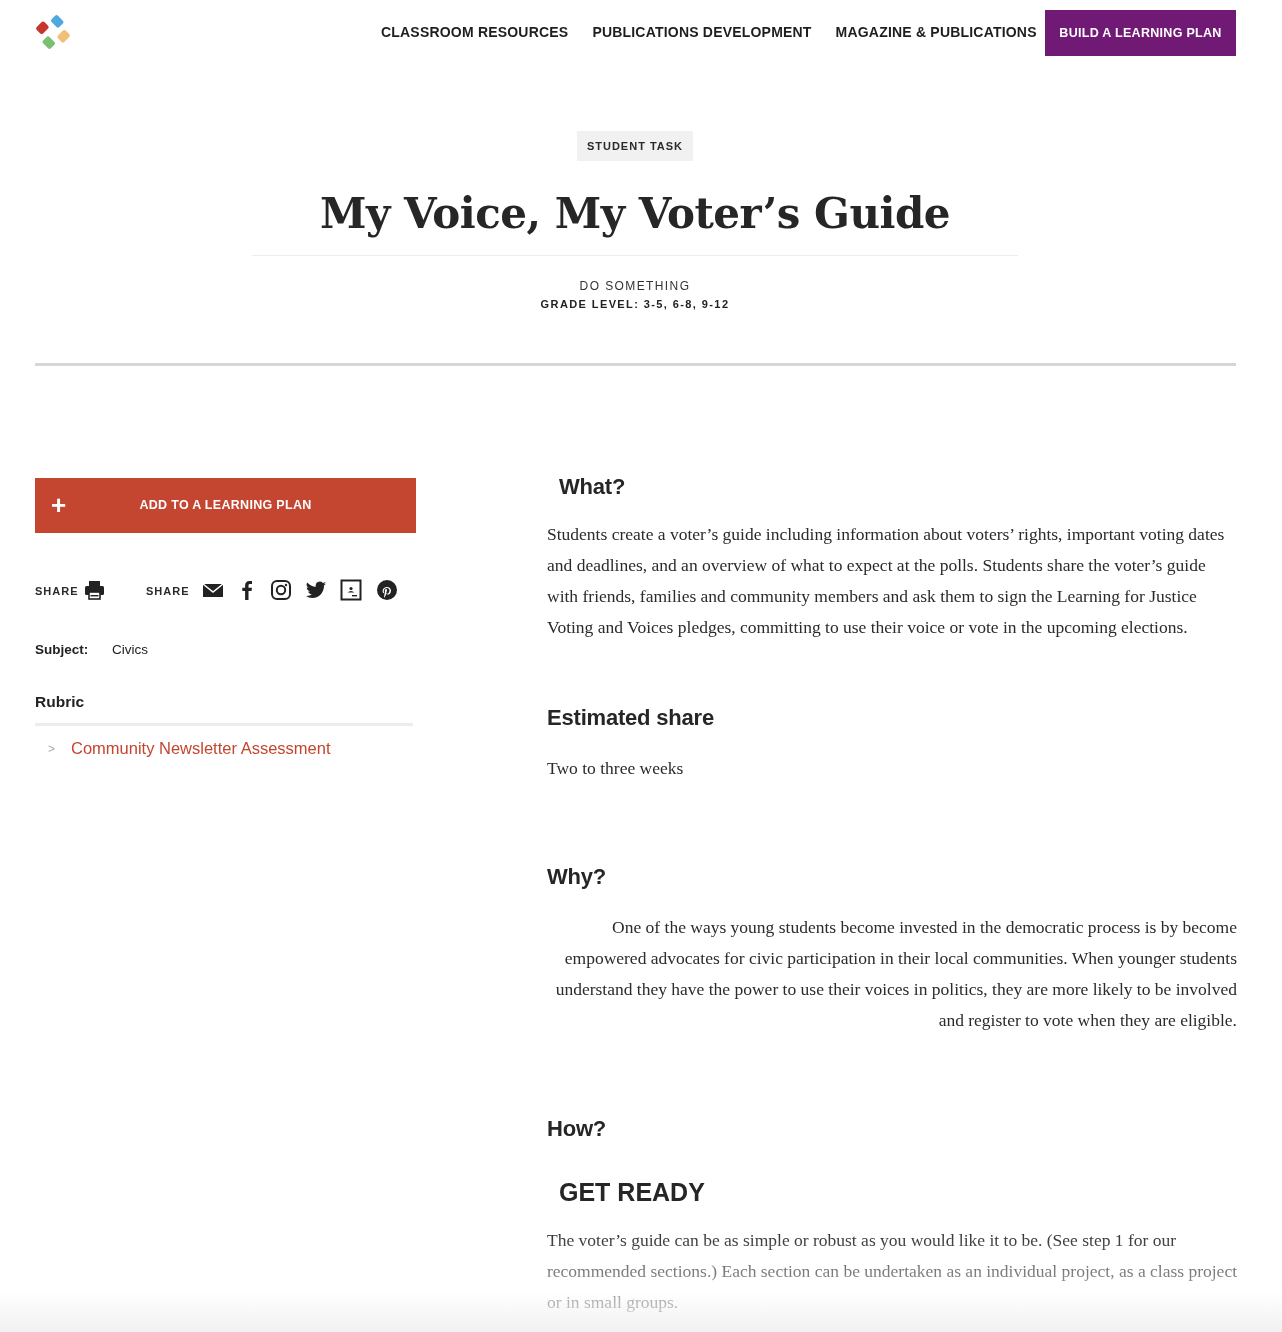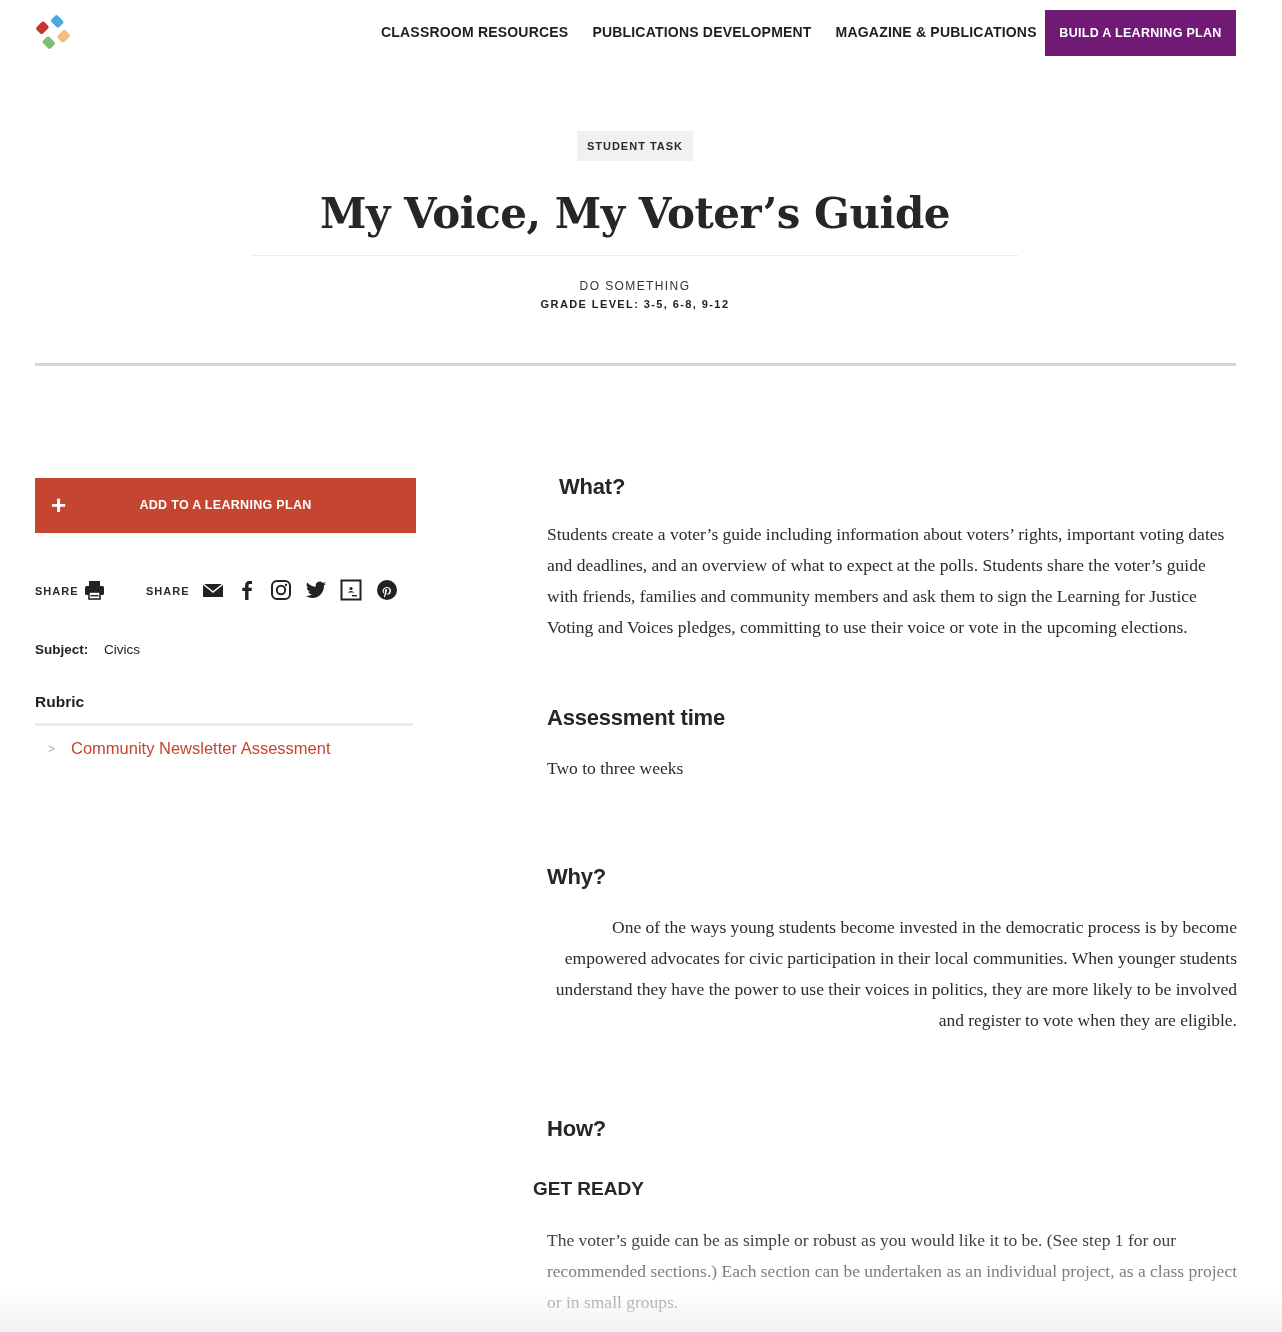--- a/index.html
+++ b/index.html
@@ -27,29 +27,29 @@
     .add-btn { position: absolute; left: 35px; top: 478px; width: 381px; height: 55px; background: #c44530; color: #fff; border: none; display: flex; align-items: center; }
     .add-btn .plus { position: absolute; left: 16px; top: 14px; font-size: 26px; font-weight: bold; line-height: 26px; }
     .add-btn .label { position: absolute; left: 0; width: 381px; text-align: center; top: 20px; font-size: 12.5px; font-weight: bold; letter-spacing: 0.3px; }
 
     .print-label { position: absolute; left: 35px; top: 585px; font-size: 11px; font-weight: bold; letter-spacing: 1px; color: #2a2a2a; }
     .print-icon { position: absolute; left: 85px; top: 580px; width: 19px; height: 20px; }
     .share-label { position: absolute; left: 146px; top: 585px; font-size: 11px; font-weight: bold; letter-spacing: 1px; color: #2a2a2a; }
     .share-icon { position: absolute; top: 579px; width: 22px; height: 22px; display: block; }
 
     .subject { position: absolute; left: 35px; top: 642px; font-size: 13.5px; color: #222; }
-    .subject b { font-weight: bold; margin-right: 12px; }
+    .subject b { font-weight: bold; margin-right: 20px; }
     .rubric-title { position: absolute; left: 35px; top: 693px; font-size: 15.5px; font-weight: bold; color: #222; }
     .rubric-rule { position: absolute; left: 35px; top: 723px; width: 378px; height: 3px; background: #ececec; }
     .rubric-chevron { position: absolute; left: 48px; top: 742px; font-size: 12px; color: #aaa; }
     .rubric-link { position: absolute; left: 71px; top: 739px; font-size: 16.5px; color: #c44530; text-decoration: none; }
 
     
     .h2 { position: absolute; left: 547px; font-size: 22px; font-weight: bold; color: #262626; letter-spacing: -0.2px; }
-    .h3 { position: absolute; left: 533px; font-size: 19px; font-weight: bold; color: #262626; }
+    .h3 { position: absolute; left: 559px; font-size: 25px; font-weight: bold; color: #262626; }
     .para { position: absolute; left: 547px; width: 690px; font-family: "Liberation Serif", serif; font-size: 17.5px; line-height: 31px; color: #2b2b2b; }
     .fade { position: absolute; left: 0; top: 1230px; width: 1282px; height: 102px; background: linear-gradient(to bottom, rgba(255,255,255,0) 0%, rgba(255,255,255,0.55) 60%, rgba(240,240,240,0.95) 100%); pointer-events: none; }
   </style>
 </head>
 <body>
 
 <div class="header">
   <a class="logo">
     <span class="logo-mark">
       <svg width="36" height="36" viewBox="0 0 36 36">
@@ -141,21 +141,21 @@
 </div>
 
 <div class="rubric-title">Rubric</div>
 <div class="rubric-rule"></div>
 <span class="rubric-chevron">&gt;</span>
 <a class="rubric-link">Community Newsletter Assessment</a>
 
 <h2 class="h2" style="top:474px;margin-left:12px;">What?</h2>
 <p class="para" style="top:519px;">Students create a voter’s guide including information about voters’ rights, important voting dates and deadlines, and an overview of what to expect at the polls. Students share the voter’s guide with friends, families and community members and ask them to sign the Learning for Justice Voting and Voices pledges, committing to use their voice or vote in the upcoming elections.</p>
 
-<h2 class="h2" style="top:705px;">Assessment time</h2>
+<h2 class="h2" style="top:705px;">Estimated share</h2>
 <p class="para" style="top:753px;">Two to three weeks</p>
 
 <h2 class="h2" style="top:864px;">Why?</h2>
 <p class="para" style="top:912px;text-align:right;">One of the ways young students become invested in the democratic process is by become empowered advocates for civic participation in their local communities. When younger students understand they have the power to use their voices in politics, they are more likely to be involved and register to vote when they are eligible.</p>
 
 <h2 class="h2" style="top:1116px;">How?</h2>
 <h3 class="h3" style="top:1178px;">GET READY</h3>
 <p class="para" style="top:1225px;">The voter’s guide can be as simple or robust as you would like it to be. (See step 1 for our recommended sections.) Each section can be undertaken as an individual project, as a class project or in small groups.</p>
 
 <div class="fade"></div>

